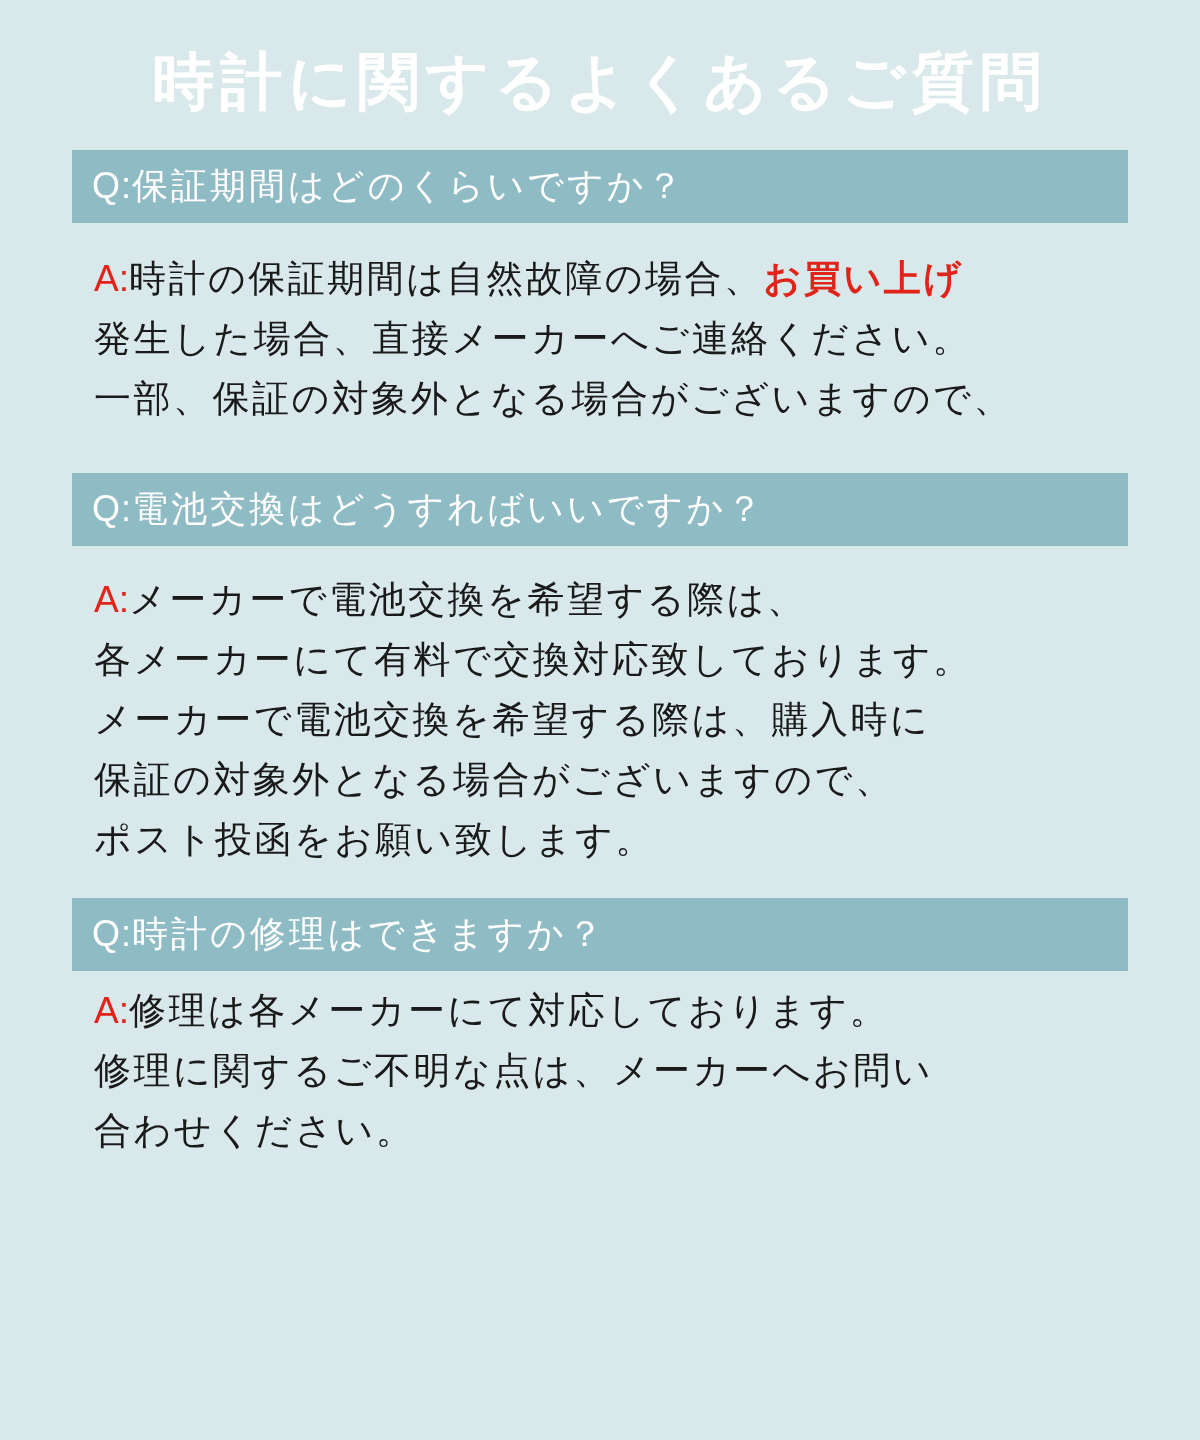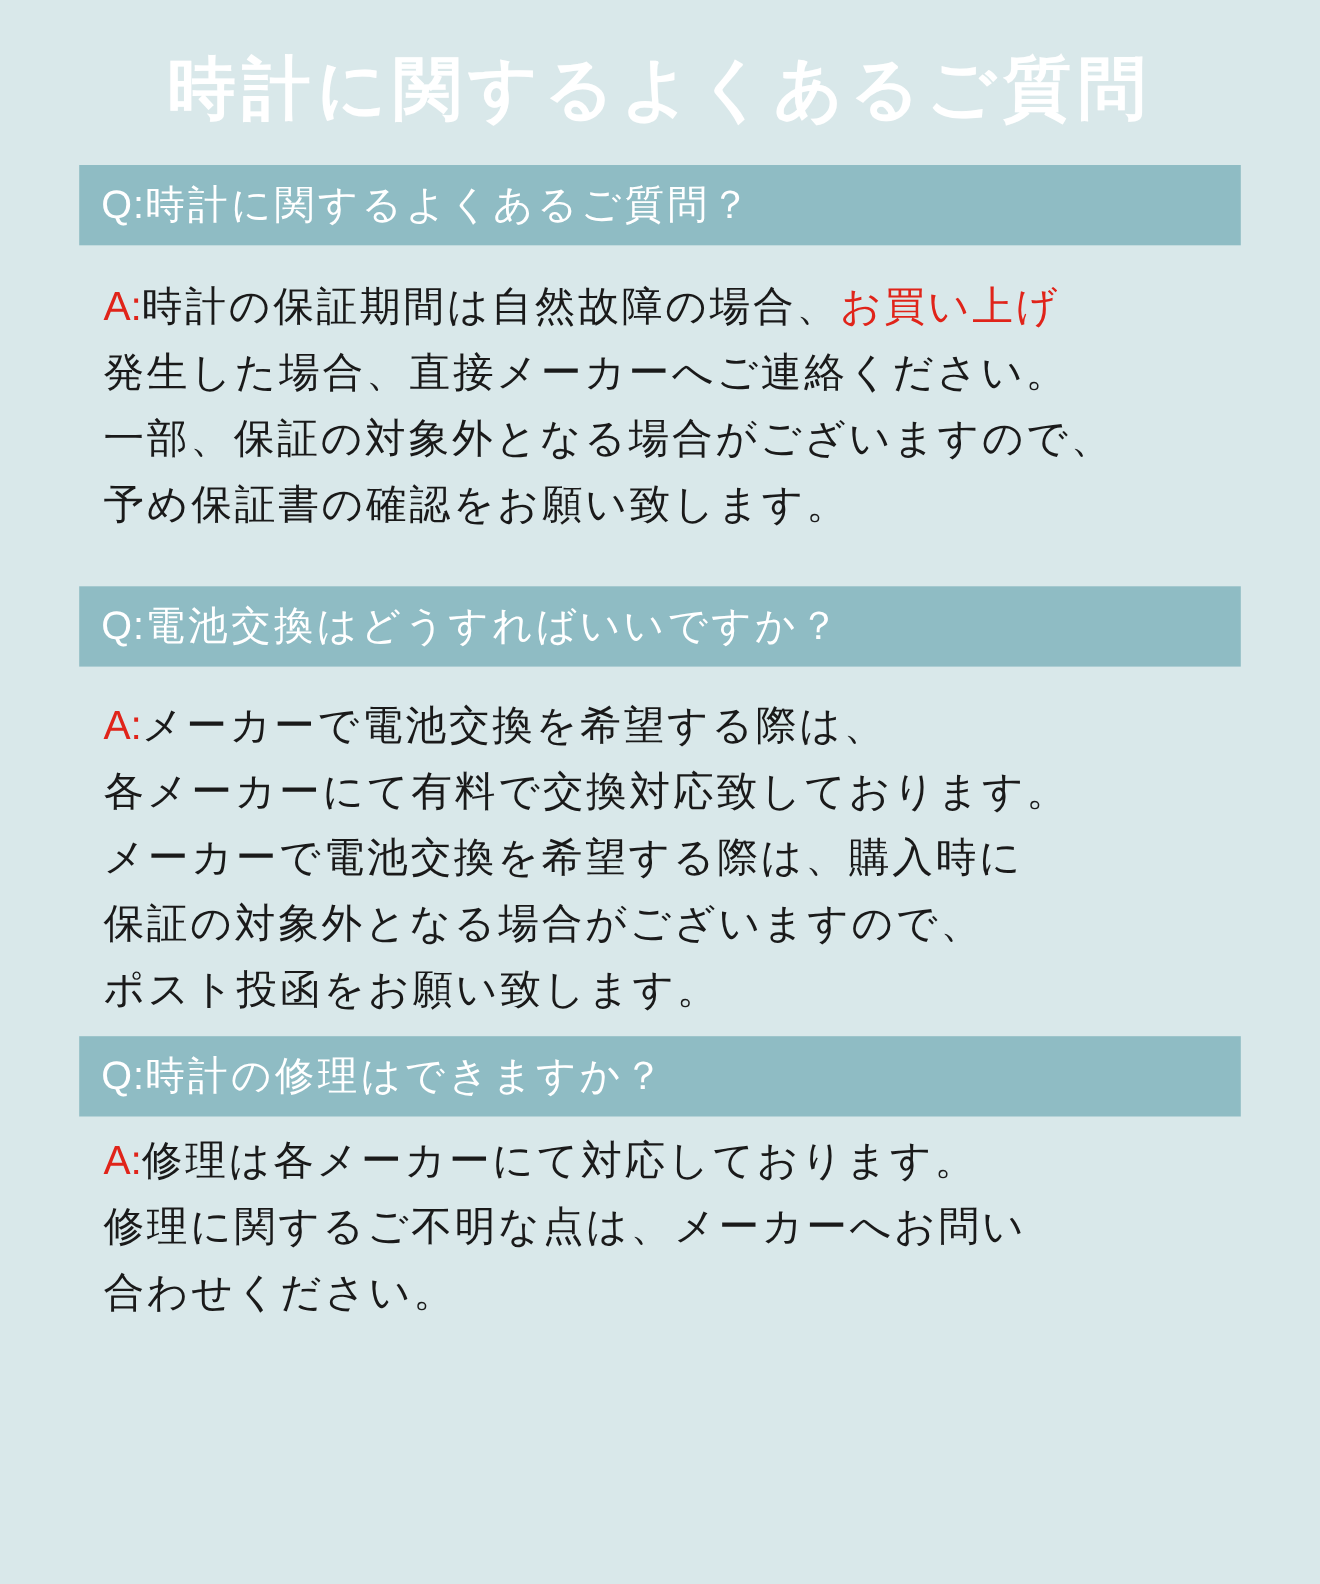--- a/index.html
+++ b/index.html
@@ -56,51 +56,51 @@
     line-height: 1.62;
     letter-spacing: 2.5px;
     color: #1a1a1a;
   }
   .a-label {
     color: #e0241a;
     letter-spacing: 0px;
   }
   .hl {
     color: #e0241a;
+    font-weight: bold;
   }
   .answer .line {
     display: block;
     white-space: nowrap;
   }
   .faq-item.item-1 .answer { padding-bottom: 12px; }
   .faq-item.item-2 .q-bar { margin-top: 32px; }
-  .faq-item.item-3 .q-bar { margin-top: 2px; }
+  .faq-item.item-3 .q-bar { margin-top: 18px; }
   .faq-item.item-2 .answer { padding-top: 24px; padding-bottom: 10px; }
   .faq-item.item-3 .answer { padding-top: 10px; }
 </style>
 </head>
 <body>
 
 <div class="page">
 
   <h1 class="page-title">時計に関するよくあるご質問</h1>
 
   <div class="faq-list">
 
     <div class="faq-item item-1">
       <div class="q-bar">
-        <span class="q-label">Q:</span><span>時計に関するよくあるご質問？</span>
+        <span class="q-label">Q:</span><span>保証期間はどのくらいですか？</span>
       </div>
       <div class="answer">
         <span class="line">
           <span class="a-label">A:</span><span>時計の保証期間は自然故障の場合、</span><span class="hl">お買い上げ</span>
         </span>
         <span class="line">発生した場合、直接メーカーへご連絡ください。</span>
         <span class="line">一部、保証の対象外となる場合がございますので、</span>
-        <span class="line">予め保証書の確認をお願い致します。</span>
       </div>
     </div>
 
     <div class="faq-item item-2">
       <div class="q-bar">
         <span class="q-label">Q:</span><span>電池交換はどうすればいいですか？</span>
       </div>
       <div class="answer">
         <span class="line">
           <span class="a-label">A:</span><span>メーカーで電池交換を希望する際は、</span>

